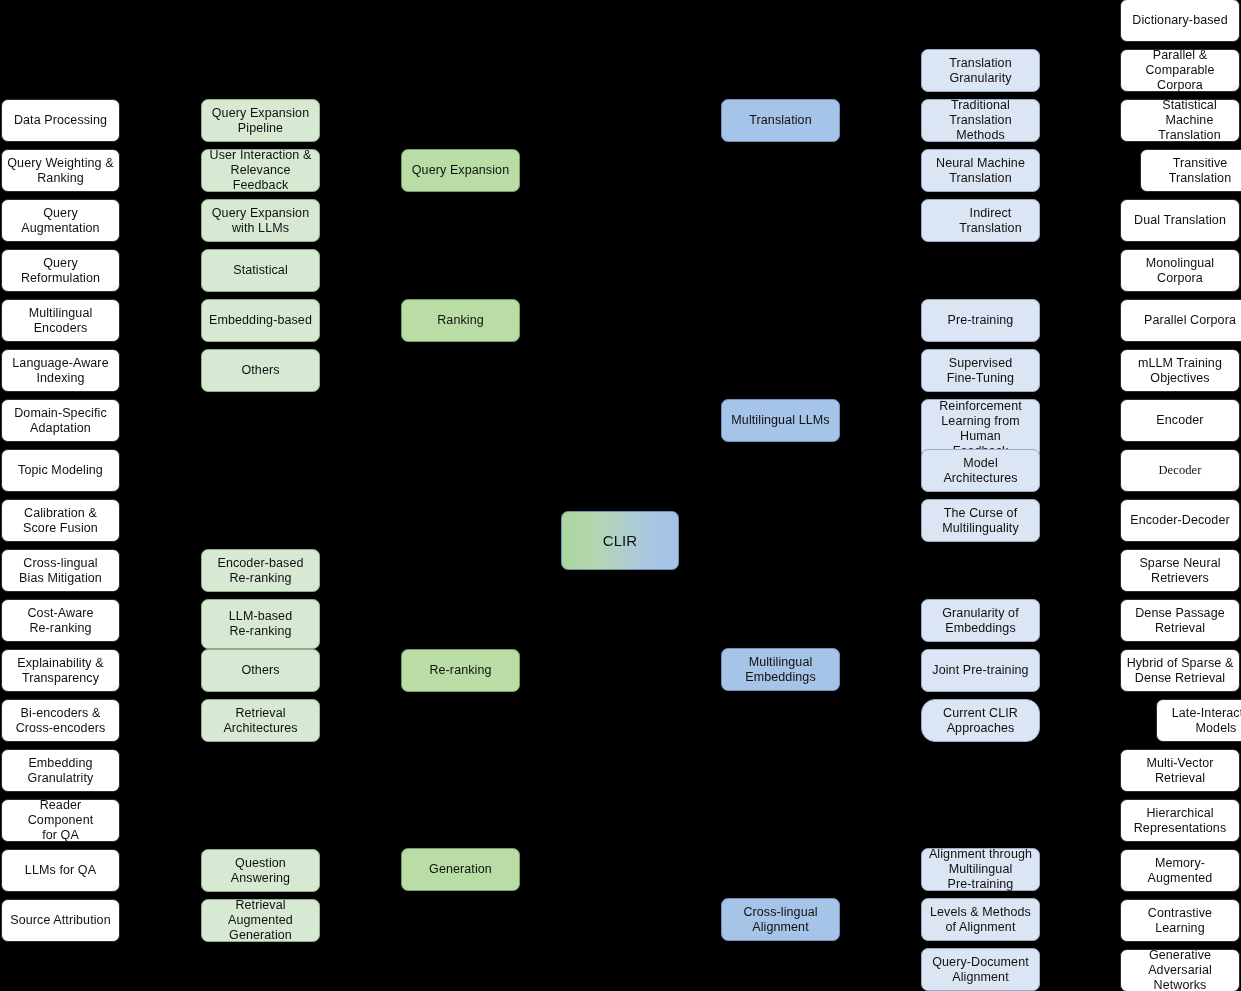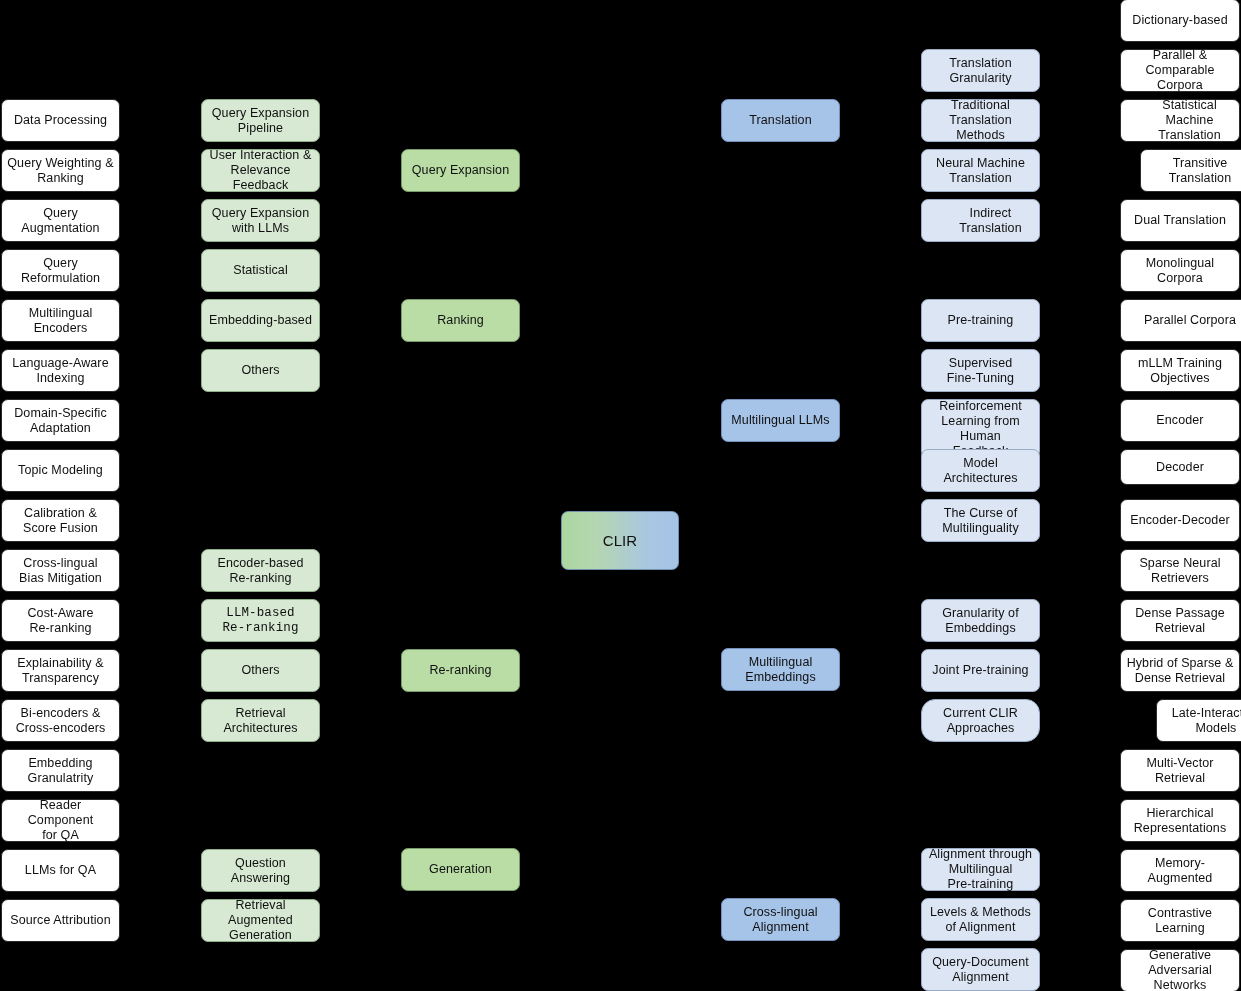--- a/index.html
+++ b/index.html
@@ -98,21 +98,21 @@
 Pipeline</div>
     <div class="node lvl-green-light" style="left: 201px; top: 149px; width: 119px; height: 43px;">User Interaction &amp;
 Relevance Feedback</div>
     <div class="node lvl-green-light" style="left: 201px; top: 199px; width: 119px; height: 43px;">Query Expansion
 with LLMs</div>
     <div class="node lvl-green-light" style="left: 201px; top: 249px; width: 119px; height: 43px;">Statistical</div>
     <div class="node lvl-green-light" style="left: 201px; top: 299px; width: 119px; height: 43px;">Embedding-based</div>
     <div class="node lvl-green-light" style="left: 201px; top: 349px; width: 119px; height: 43px;">Others</div>
     <div class="node lvl-green-light" style="left: 201px; top: 549px; width: 119px; height: 43px;">Encoder-based
 Re-ranking</div>
-    <div class="node lvl-green-light" style="left: 201px; top: 599px; width: 119px; height: 43px; font-family: Liberation Mono, monospace;">LLM-based
+    <div class="node lvl-green-light" style="left: 201px; top: 599px; width: 119px; height: 50px;">LLM-based
 Re-ranking</div>
     <div class="node lvl-green-light" style="left: 201px; top: 649px; width: 119px; height: 43px;">Others</div>
     <div class="node lvl-green-light" style="left: 201px; top: 699px; width: 119px; height: 43px;">Retrieval
 Architectures</div>
     <div class="node lvl-green-light" style="left: 201px; top: 849px; width: 119px; height: 43px;">Question Answering</div>
     <div class="node lvl-green-light" style="left: 201px; top: 899px; width: 119px; height: 43px;">Retrieval Augmented
 Generation</div>
     <div class="node lvl-green" style="left: 401px; top: 149px; width: 119px; height: 43px;">Query Expansion</div>
     <div class="node lvl-green" style="left: 401px; top: 299px; width: 119px; height: 43px;">Ranking</div>
     <div class="node lvl-green" style="left: 401px; top: 649px; width: 119px; height: 43px;">Re-ranking</div>
@@ -156,21 +156,21 @@
 Comparable Corpora</div>
     <div class="node lvl-white" style="left: 1120px; top: 99px; width: 120px; height: 43px; padding-left: 23px;">Statistical Machine
 Translation</div>
     <div class="node lvl-white" style="left: 1120px; top: 149px; width: 120px; height: 43px; margin-left: 20px;">Transitive Translation</div>
     <div class="node lvl-white" style="left: 1120px; top: 199px; width: 120px; height: 43px;">Dual Translation</div>
     <div class="node lvl-white" style="left: 1120px; top: 249px; width: 120px; height: 43px;">Monolingual Corpora</div>
     <div class="node lvl-white" style="left: 1120px; top: 299px; width: 140px; height: 43px;">Parallel Corpora</div>
     <div class="node lvl-white" style="left: 1120px; top: 349px; width: 120px; height: 43px;">mLLM Training
 Objectives</div>
     <div class="node lvl-white" style="left: 1120px; top: 399px; width: 120px; height: 43px;">Encoder</div>
-    <div class="node lvl-white" style="left: 1120px; top: 449px; width: 120px; height: 36px;">Decoder</div>
+    <div class="node lvl-white" style="left: 1120px; top: 449px; width: 120px; height: 43px; font-family: Liberation Serif, serif;">Decoder</div>
     <div class="node lvl-white" style="left: 1120px; top: 499px; width: 120px; height: 43px;">Encoder-Decoder</div>
     <div class="node lvl-white" style="left: 1120px; top: 549px; width: 120px; height: 43px;">Sparse Neural
 Retrievers</div>
     <div class="node lvl-white" style="left: 1120px; top: 599px; width: 120px; height: 43px;">Dense Passage
 Retrieval</div>
     <div class="node lvl-white" style="left: 1120px; top: 649px; width: 120px; height: 43px;">Hybrid of Sparse &amp;
 Dense Retrieval</div>
     <div class="node lvl-white" style="left: 1120px; top: 699px; width: 120px; height: 43px; margin-left: 36px;">Late-Interaction
 Models</div>
     <div class="node lvl-white" style="left: 1120px; top: 749px; width: 120px; height: 43px;">Multi-Vector

